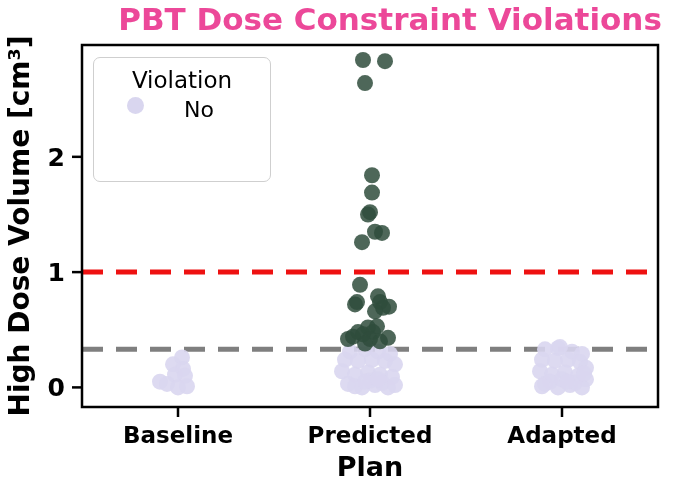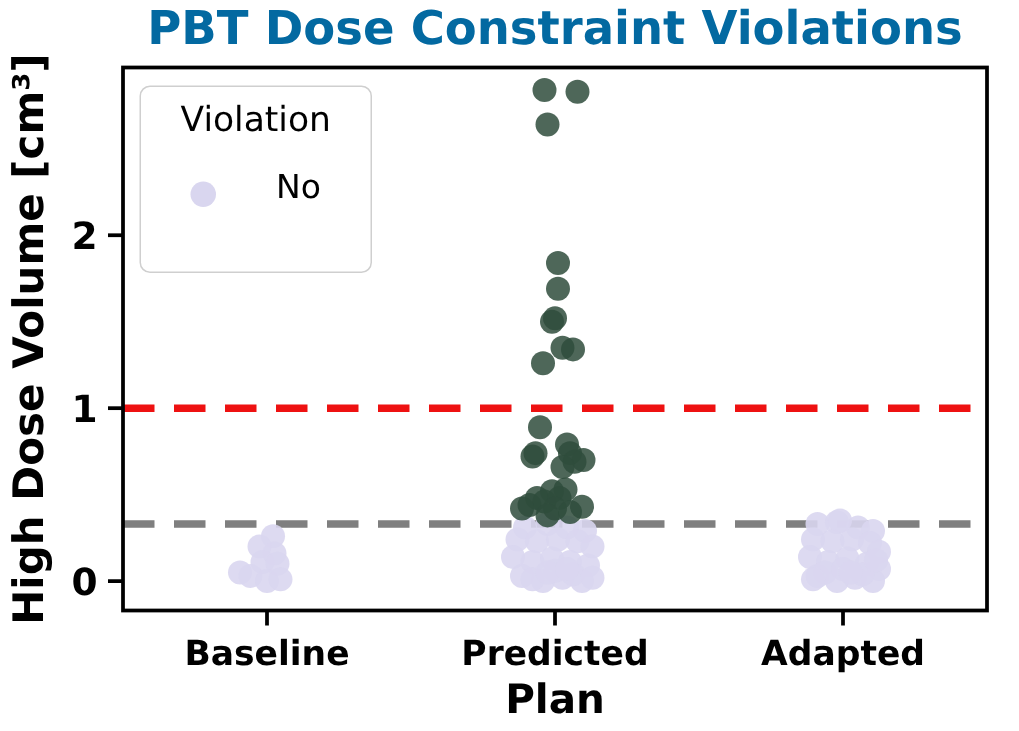--- a/index.html
+++ b/index.html
@@ -5,52 +5,52 @@
   html,body{margin:0;padding:0;background:#ffffff;}
   .figure{
     position:relative;
     width:679px;height:487px;
     background:#ffffff;
     font-family:"DejaVu Sans", sans-serif;
     overflow:hidden;
   }
   .chart-svg{position:absolute;left:0;top:0;}
   .title{
-    position:absolute;left:370px;top:1px;
+    position:absolute;left:390px;top:1px;
     transform:translateX(-50%);
-    font-size:31px;font-weight:bold;color:#0369a1;
+    font-size:31px;font-weight:bold;color:#ec4899;
     white-space:nowrap;
   }
   .ylabel{
     position:absolute;left:19px;top:226px;
     transform:translate(-50%,-50%) rotate(-90deg);
     font-size:28px;font-weight:bold;color:#000;
     white-space:nowrap;
   }
   .xlabel{
     position:absolute;left:370px;top:451px;
     transform:translateX(-50%);
     font-size:27px;font-weight:bold;color:#000;
     white-space:nowrap;
   }
   .legend{
     position:absolute;left:93px;top:57px;
-    width:155px;height:125px;
+    width:178px;height:125px;
     background:rgba(255,255,255,0.92);
     border:1.5px solid #cfcfcf;
     border-radius:7px;
     box-sizing:border-box;
     padding-top:5px;
   }
   .legend-title{
     text-align:center;
     font-size:23px;color:#000;
     height:34px;line-height:34px;
   }
-  .legend-row{display:flex;align-items:flex-end;height:41px;}
+  .legend-row{display:flex;align-items:flex-start;height:41px;}
   .legend-dot{
     width:17px;height:17px;border-radius:50%;
     margin-left:33px;flex:0 0 auto;
   }
   .legend-label{margin-left:40px;font-size:22px;color:#000;}
   .ytick-label{font-size:25px;font-weight:bold;fill:#000;}
   .xtick-label{font-size:23px;font-weight:bold;fill:#000;}
 </style>
 </head>
 <body>

